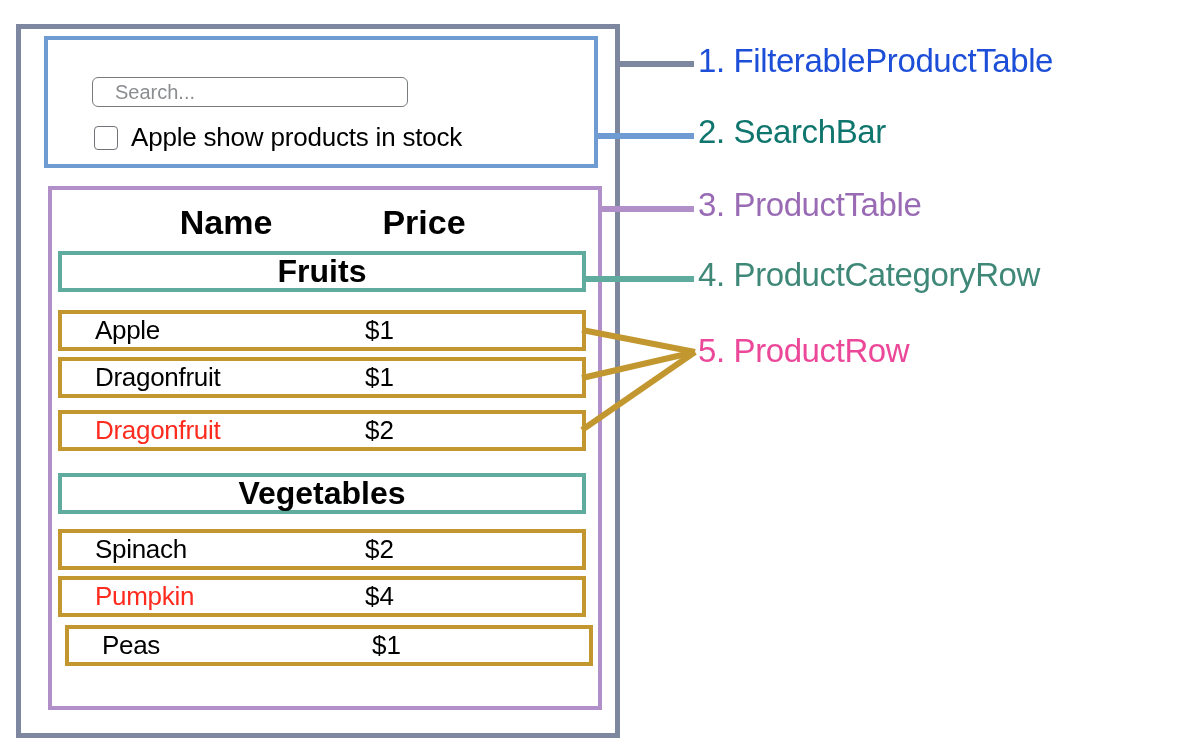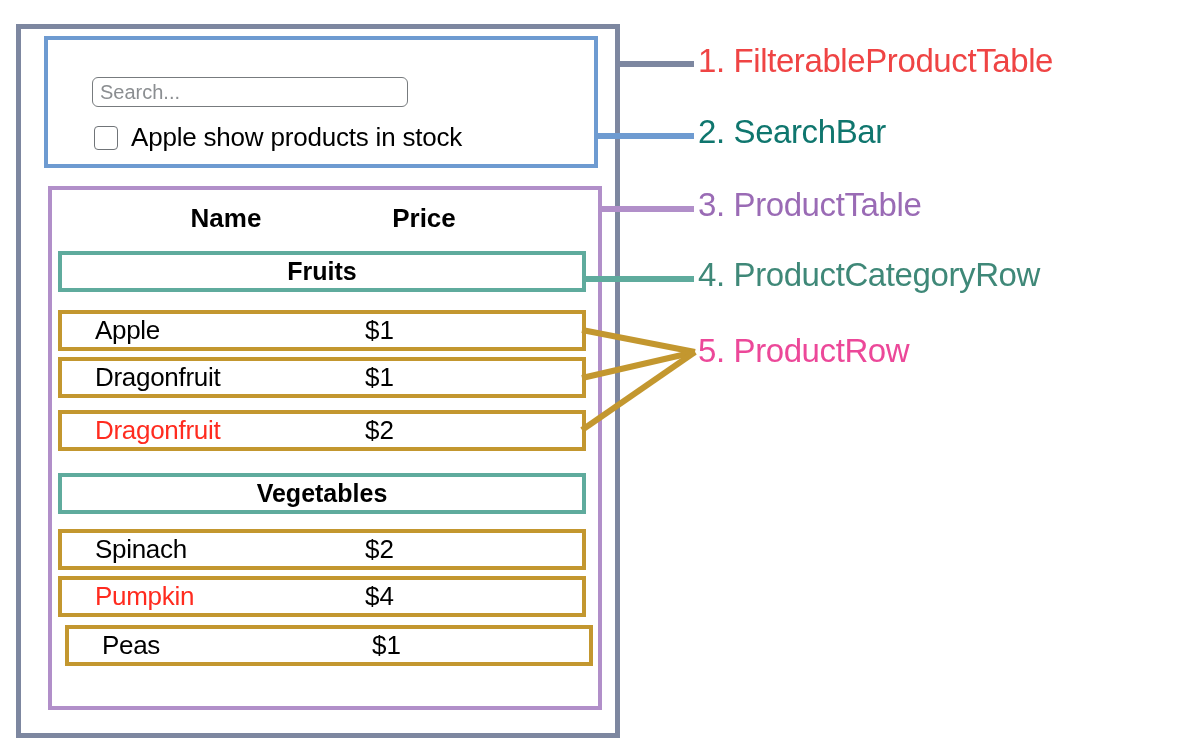--- a/index.html
+++ b/index.html
@@ -18,55 +18,55 @@
   }
   
   .box-searchbar {
     position: absolute; left: 44px; top: 36px; width: 554px; height: 132px;
     border: 4px solid #6e9bd1; background: #ffffff;
   }
   .search-input {
     position: absolute; left: 92px; top: 77px; width: 316px; height: 30px;
     border: 1.5px solid #777b7e; border-radius: 6px; background: #fff;
     font-family: "Liberation Sans", sans-serif; font-size: 20px; color: #8b8e91;
-    padding: 0 7px; line-height: 27px; outline: none;
+    padding: 0 22px; line-height: 27px; outline: none;
   }
   .search-input::placeholder { color: #8b8e91; opacity: 1; }
 
   .chk-row { position: absolute; left: 94px; top: 122px; display: flex; align-items: center; }
   .chk-box {
     width: 24px; height: 24px; border: 1.8px solid #707478; border-radius: 4px;
     background: #fff; flex: 0 0 auto;
   }
   .chk-label {
     margin-left: 13px; font-size: 26px; color: #000; white-space: nowrap;
     font-family: "Liberation Sans", sans-serif; letter-spacing: -0.2px;
   }
 
   
   .box-producttable {
     position: absolute; left: 48px; top: 186px; width: 554px; height: 524px;
     border: 4px solid #b18fc9; background: #ffffff;
   }
   .th-name, .th-price {
-    position: absolute; top: 203px; font-size: 26px; font-weight: bold; color: #000;
+    position: absolute; top: 203px; font-size: 34px; font-weight: bold; color: #000;
     font-family: "Liberation Sans", sans-serif;
   }
   .th-name  { left: 178px; width: 96px; text-align: center; }
   .th-price { left: 376px; width: 96px; text-align: center; }
 
   
   .row {
     position: absolute; left: 58px; width: 528px; height: 41px; background: #fff;
   }
   .row-category { border: 4px solid #5fab9d; }
   .row-product  { border: 4px solid #c3972f; }
   .row-category .cat-name {
     position: absolute; left: 0; right: 0; top: 50%; transform: translateY(-52%);
-    text-align: center; font-size: 25px; font-weight: bold; color: #000;
+    text-align: center; font-size: 32px; font-weight: bold; color: #000;
     font-family: "Liberation Sans", sans-serif;
   }
   .row-product .p-name {
     position: absolute; left: 33px; top: 50%; transform: translateY(-52%);
     font-size: 26px; color: #000; font-family: "Liberation Sans", sans-serif;
     letter-spacing: -0.3px;
   }
   .row-product .p-price {
     position: absolute; left: 303px; top: 50%; transform: translateY(-52%);
     font-size: 26px; color: #000; font-family: "Liberation Sans", sans-serif;
@@ -149,21 +149,21 @@
   <div class="lead" style="left:582px; top:276px; width:112px; background:#5fab9d;"></div>
 
   <svg class="fan" viewBox="0 0 160 180">
     <g fill="none" stroke="#c3972f" stroke-width="6" stroke-linecap="butt" stroke-linejoin="miter">
       <path d="M 22 30 L 135 52"></path>
       <path d="M 22 78 L 135 52"></path>
       <path d="M 22 130 L 135 52"></path>
     </g>
   </svg>
 
-  <div class="anno" style="left:698px; top:42px; color:#ef4444;">
+  <div class="anno" style="left:698px; top:42px; color:#1d4ed8;">
     <span>1.</span>
     <span>FilterableProductTable</span>
   </div>
   <div class="anno" style="left:698px; top:113px; color:#0f766e;">
     <span>2.</span>
     <span>SearchBar</span>
   </div>
   <div class="anno" style="left:698px; top:186px; color:#9a6bb5;">
     <span>3.</span>
     <span>ProductTable</span>

